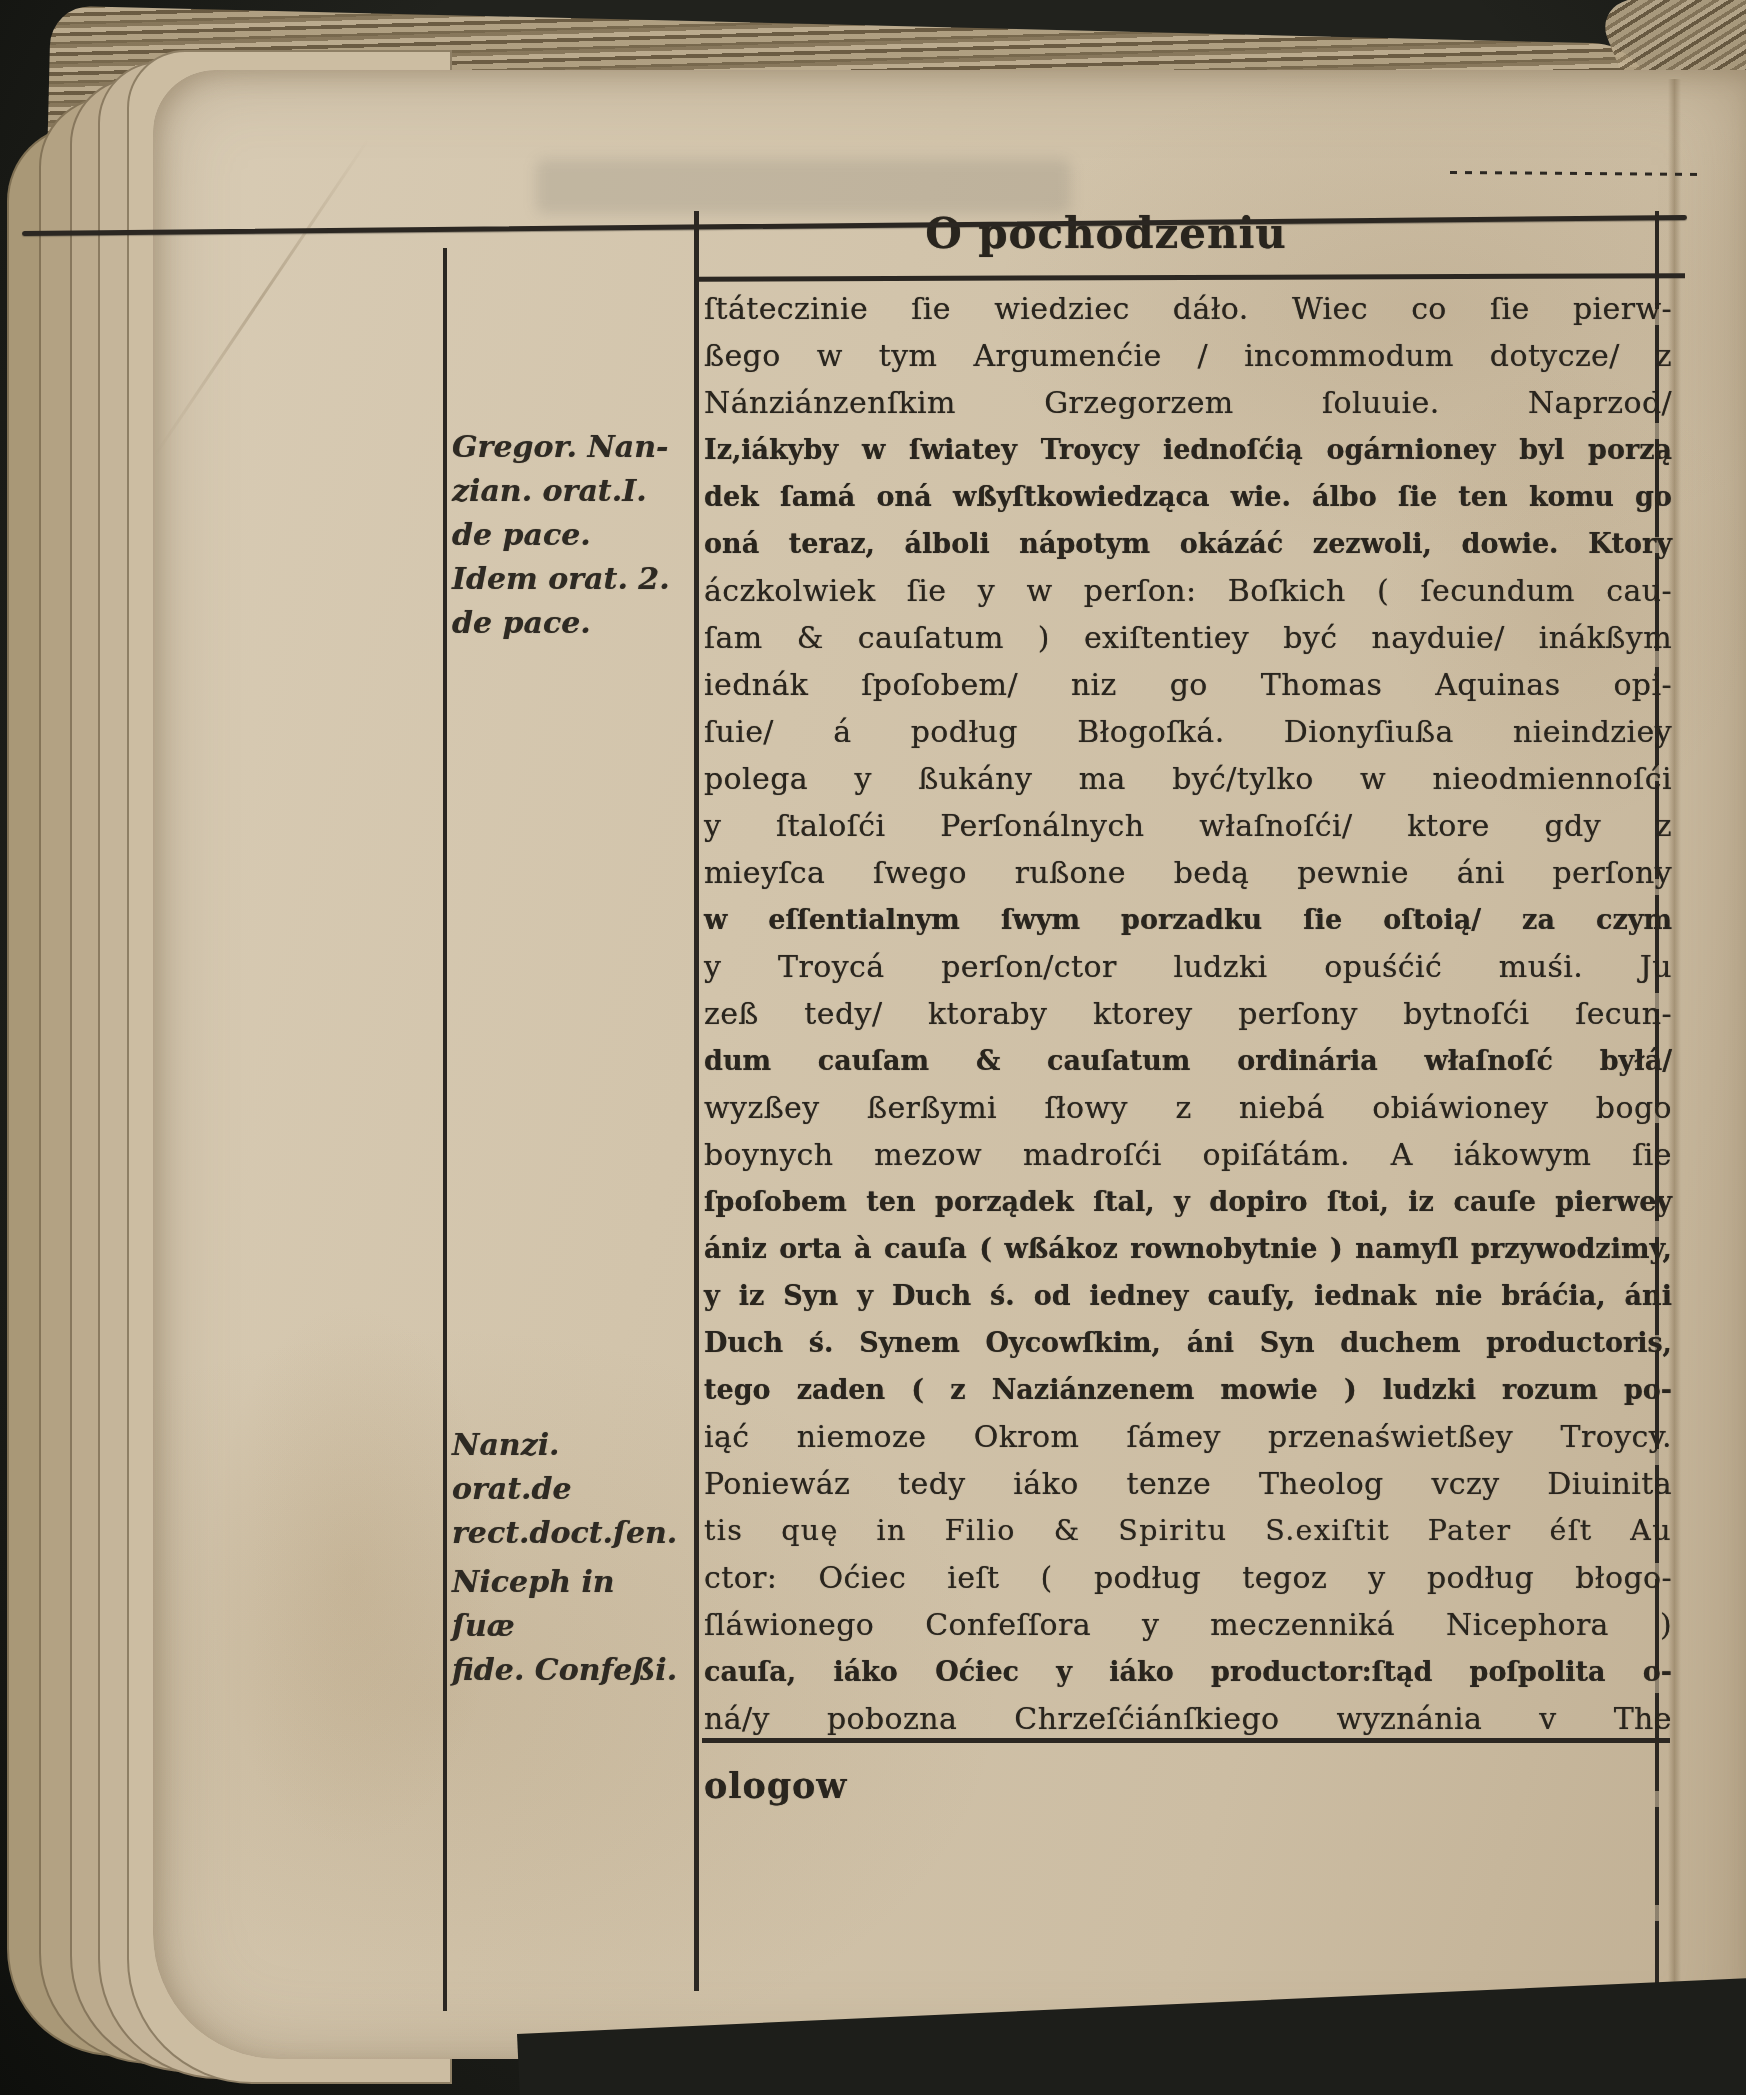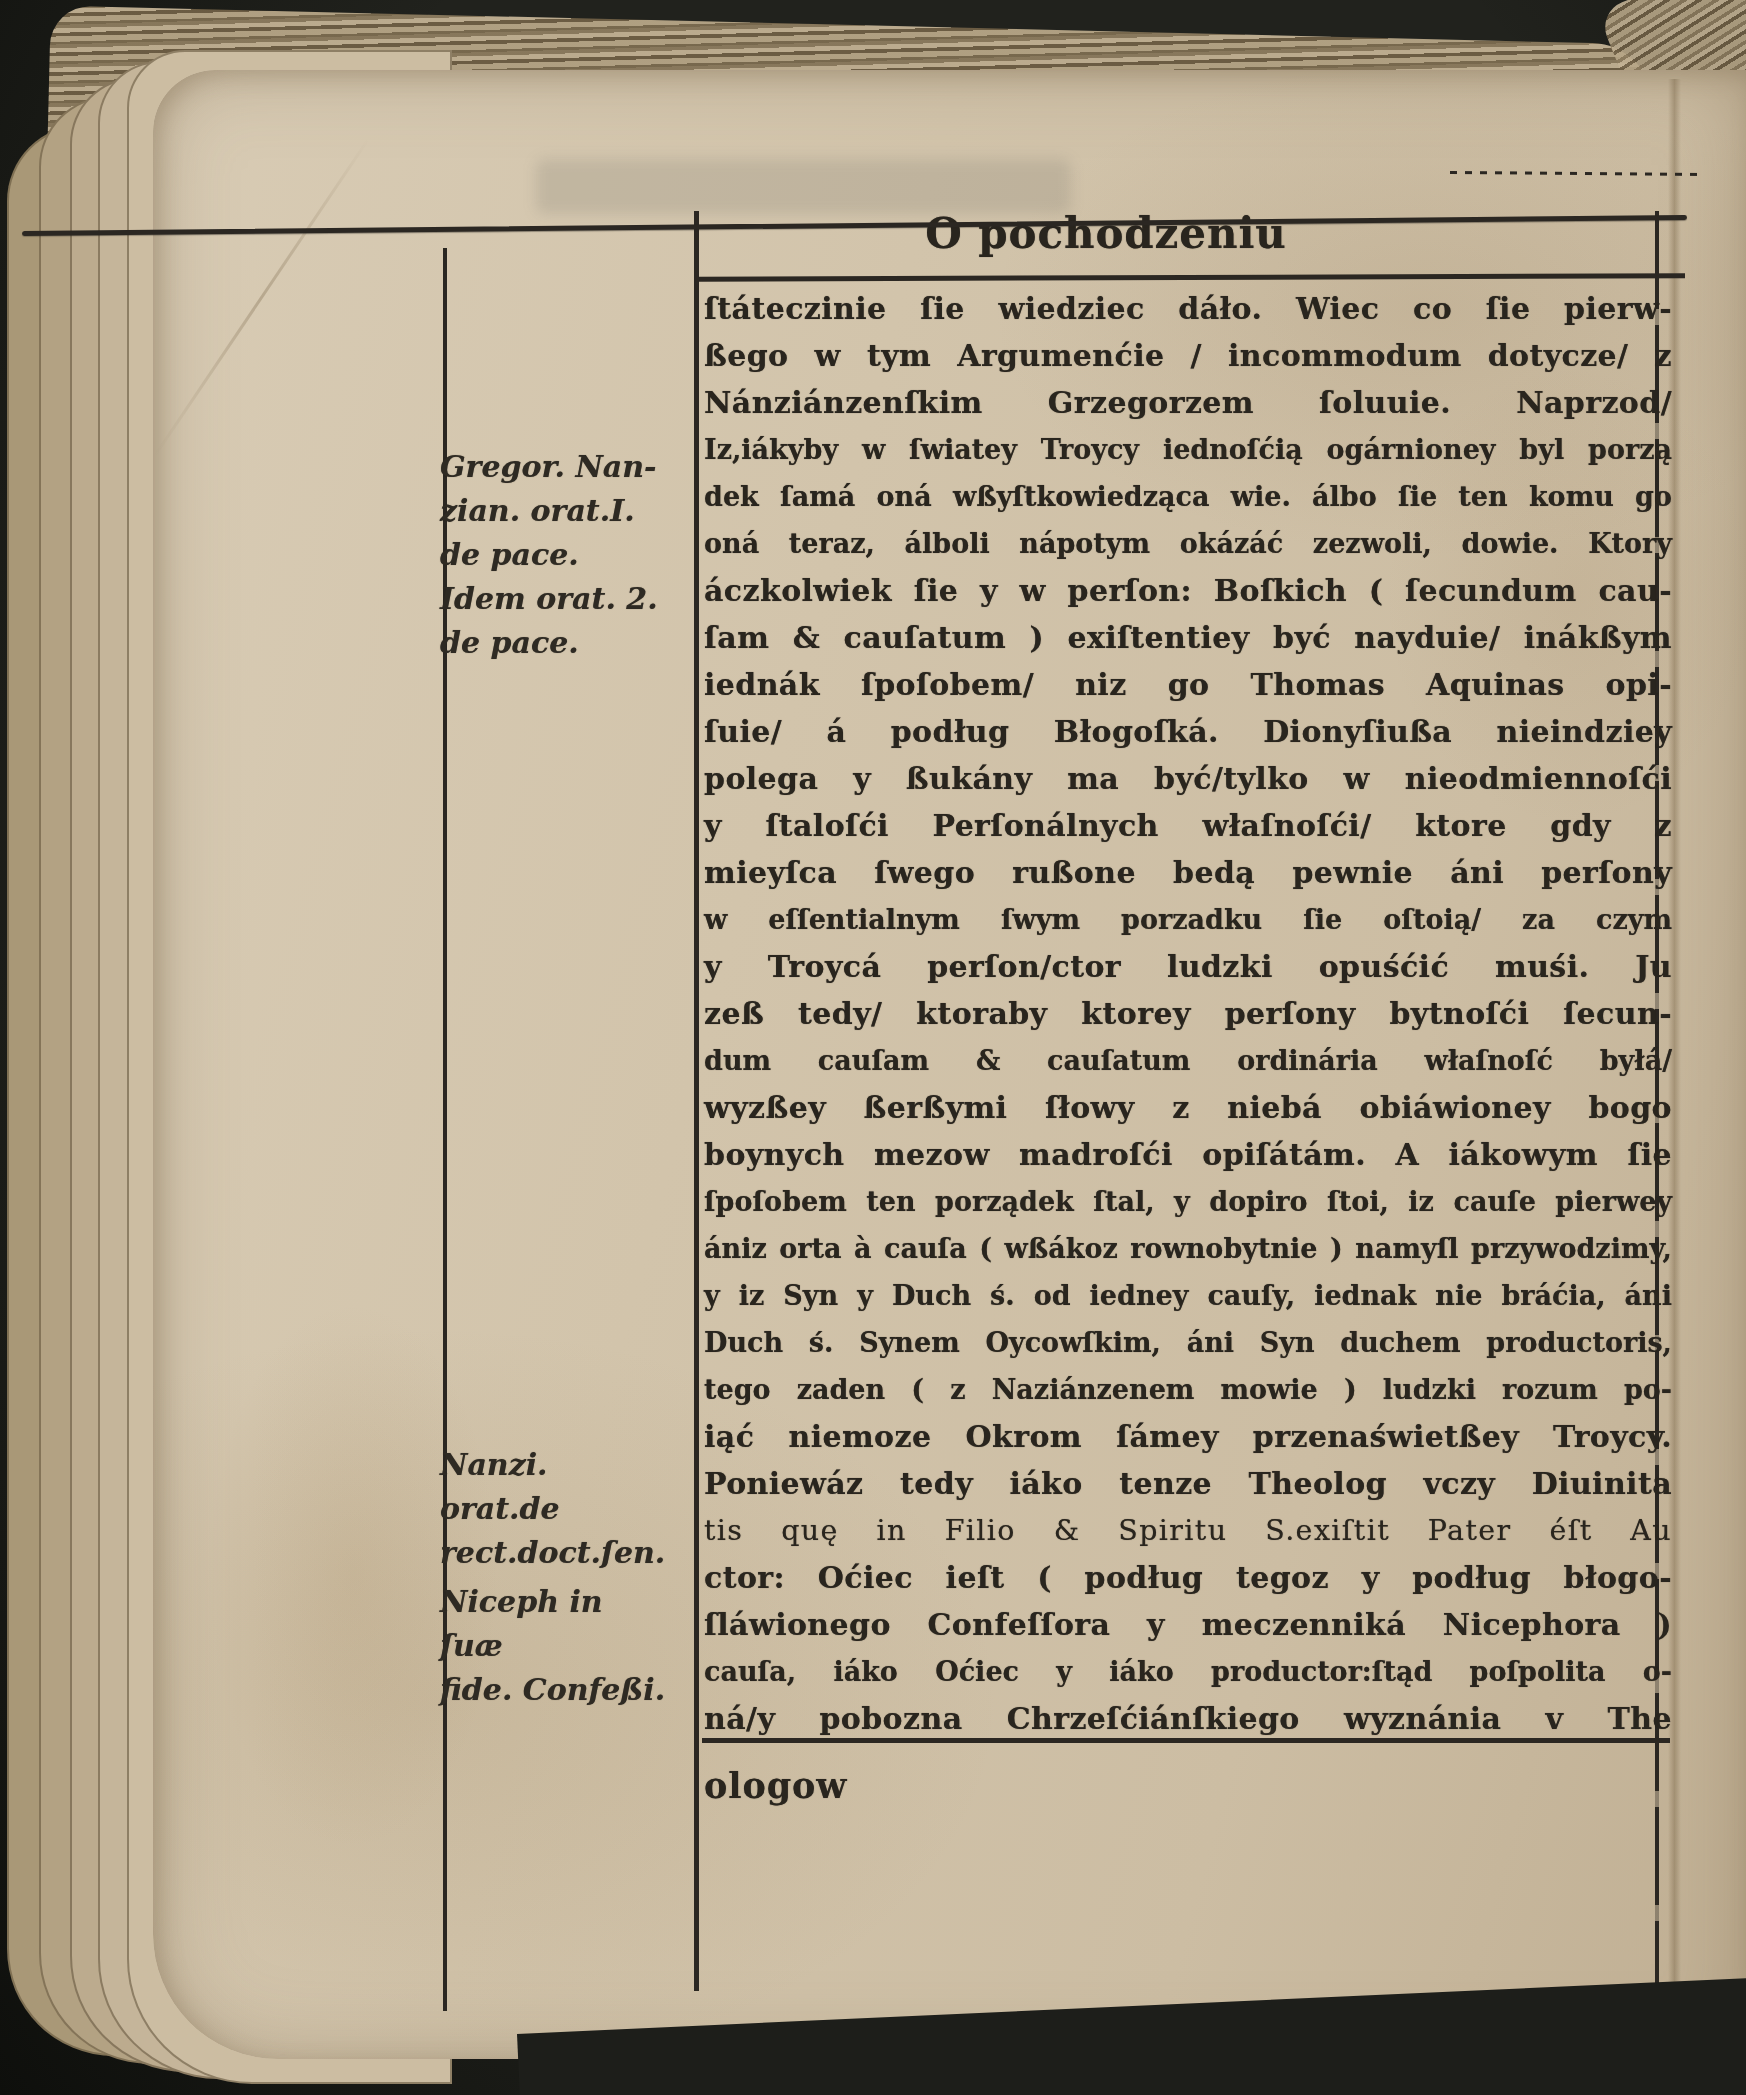--- a/index.html
+++ b/index.html
@@ -72,24 +72,24 @@
   .rule-dotted{ left:1297px; top:102px; width:253px; height:2.7px;
     background:repeating-linear-gradient(90deg,#2b2722 0 7.1px, transparent 7.1px 15px); transform:rotate(0.5deg);}
   
   .ink{ color:#29251e; text-shadow:0 0 0.9px rgba(38,32,25,.65); }
   .header{
     position:absolute; left:463px; top:139px; width:980px; text-align:center;
     font-size:42px; font-weight:700; letter-spacing:0.9px; z-index:4;
   }
   .body-col{ position:absolute; left:551px; top:215px; width:968px; z-index:4; }
   .line{ height:47px; line-height:47px; text-align:justify; text-align-last:justify; white-space:nowrap; overflow:visible;}
-  .s-bl{ font-weight:700; font-size:30px; letter-spacing:0.4px; }
+  .s-bl{ font-weight:400; font-size:30px; letter-spacing:0.4px; }
   .s-it{ font-weight:600; font-size:27px; }
   .s-rm{ font-weight:400; font-size:28.5px; letter-spacing:1.4px; }
-  .margin-note{ position:absolute; left:287px; width:233px; z-index:4;margin-top:20px; }
+  .margin-note{ position:absolute; left:299px; width:233px; z-index:4; }
   .mn-1{ top:355px; } .mn-2{ top:1353px; } .mn-3{ top:1490px; }
   .mn-line{ font-style:italic; font-weight:600; font-size:30px; line-height:44px; color:#2e2a23;
     text-shadow:0 0 0.9px rgba(40,34,26,.55); }
   .catchword{
     position:absolute; left:551px; top:1695px; width:962px; 
     font-size:35px; font-weight:700; letter-spacing:0.9px; z-index:4;
   }
 </style>
 </head>
 <body>

